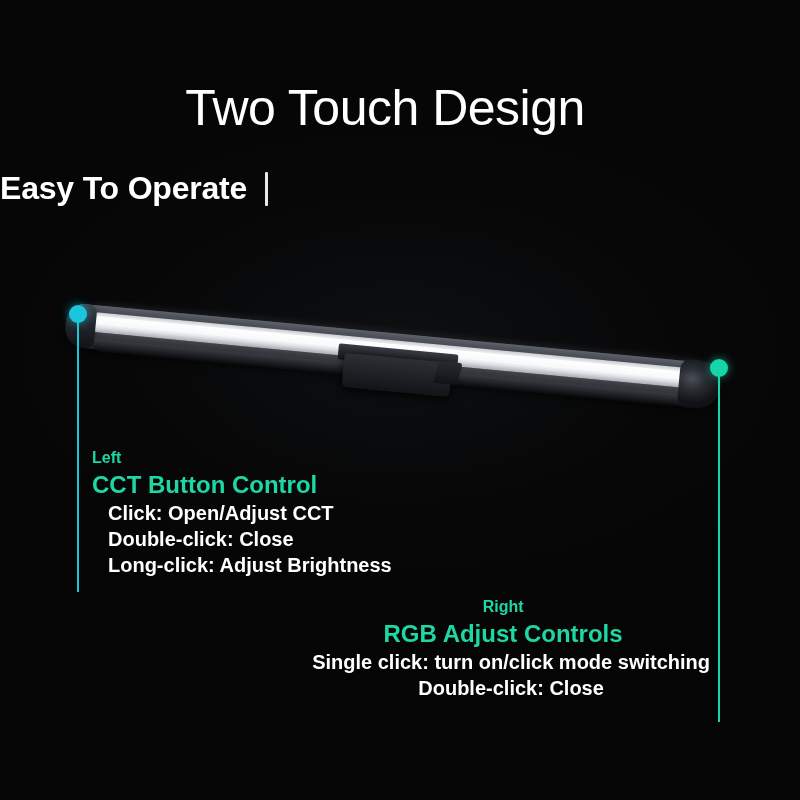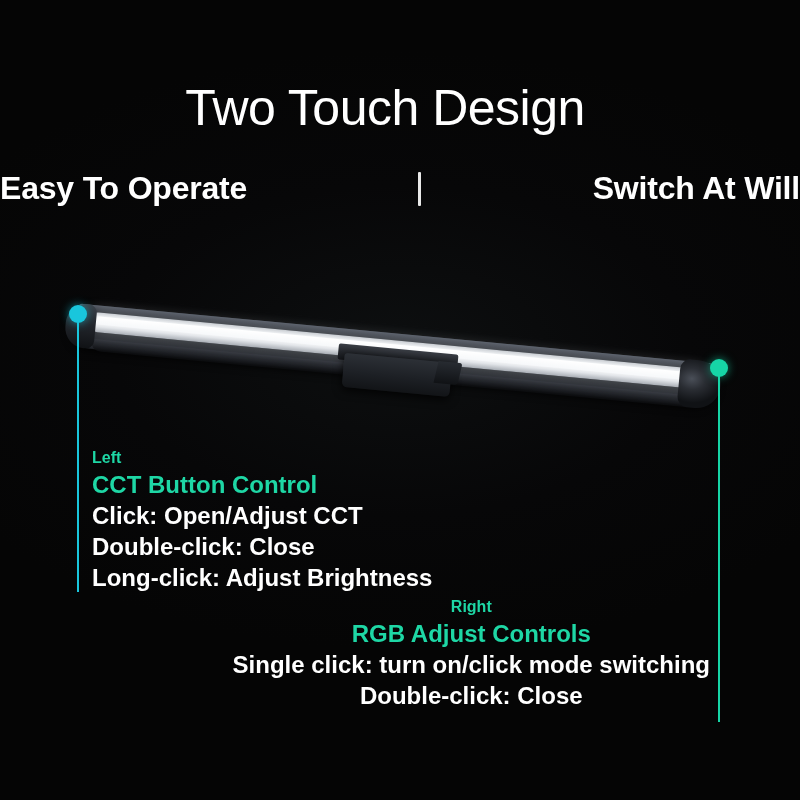--- a/index.html
+++ b/index.html
@@ -33,21 +33,21 @@
     line-height: 1.05;
     white-space: nowrap;
   }
   .subtitle-row {
     position: absolute;
     left: 0;
     top: 170px;
     width: 800px;
     display: flex;
     align-items: center;
-    justify-content: space-between;
+    justify-content: flex-start;
     gap: 18px;
   }
   .subtitle {
     color: #ffffff;
     font-size: 32px;
     font-weight: 700;
     letter-spacing: -0.2px;
     white-space: nowrap;
   }
   .subtitle-divider {
@@ -233,36 +233,36 @@
     line-height: 1.3;
   }
   .c-sub {
     color: #1ED7A5;
     font-size: 24px;
     font-weight: 700;
     line-height: 1.3;
   }
   .c-line {
     color: #ffffff;
-    font-size: 24px;
+    font-size: 20px;
     font-weight: 700;
     line-height: 1.3;
+    margin-left: 16px;
   }
 </style>
 </head>
 <body>
 
 <div id="page">
 
   <div class="title">Two Touch Design</div>
 
   <div class="subtitle-row">
     <span class="subtitle">Easy To Operate</span>
     <span class="subtitle-divider"></span>
-    <span class="subtitle">Switch At Will</span>
   </div>
 
   <div id="lamp">
     <div class="bar-rot">
       <div class="bar-body"></div>
       <div class="bar-shadow-lower"></div>
       <div class="bar-top-edge"></div>
       <div class="diffuser"></div>
       <div class="diffuser-core"></div>
       <div class="bar-cap-left"></div>

